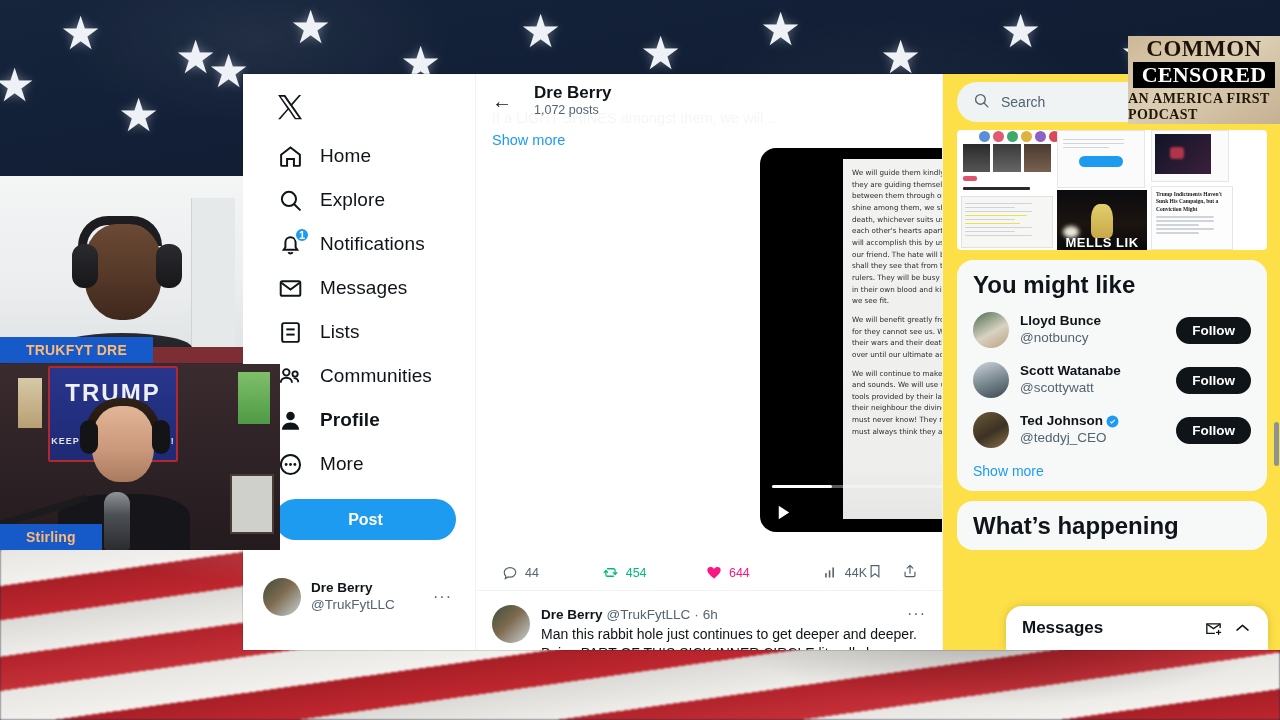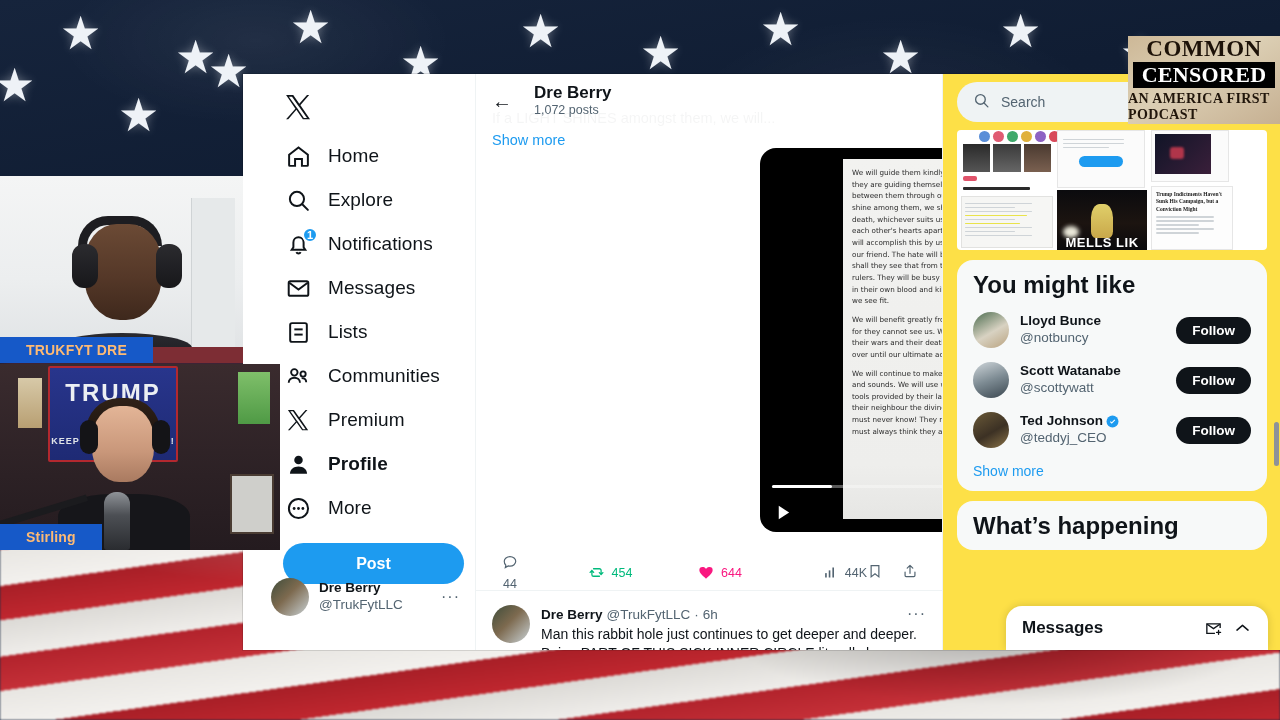--- a/index.html
+++ b/index.html
@@ -49,21 +49,21 @@
 
   
   #x-window {
     position:absolute; left:243px; top:74px; width:1038px; height:576px;
     background:#ffffff; overflow:hidden;
     box-shadow:0 0 0 1px rgba(0,0,0,.12);
   }
 
   
   #sidebar {
-    position:absolute; left:8px; top:0; width:232px; height:100%;
+    position:absolute; left:0; top:0; width:232px; height:100%;
     background:#fff; padding:12px 0 2px 22px;
   }
   .x-logo { width:30px; height:30px; margin:8px 0 10px 12px; }
   .nav-item {
     display:flex; align-items:center; gap:17px;
     padding:9px 0 9px 12px; border-radius:999px; width:196px;
     cursor:pointer; position:relative;
   }
   .nav-item .ico { width:26px; height:26px; display:flex; align-items:center; justify-content:center; flex:0 0 26px; }
   .nav-item .lbl { font-size:19px; color:#0f1419; letter-spacing:.1px; }
@@ -139,21 +139,21 @@
   .vc-btn { cursor:pointer; display:flex; align-items:center; color:#fff; }
 
   
   #engagement {
     position:absolute; left:0; top:481px; width:100%; height:36px;
     display:flex; align-items:center; padding:0 24px 0 26px;
     border-bottom:1px solid #eff3f4;
   }
   .eng { display:flex; align-items:center; gap:7px; cursor:pointer; }
   .eng .n { font-size:12.5px; }
-  .eng.reply { color:#536471;flex-direction:column; } .eng.reply .n { color:#536471; }
+  .eng.reply { color:#536471; } .eng.reply .n { color:#536471; }
   .eng.repost { color:#00ba7c; } .eng.repost .n { color:#00ba7c; }
   .eng.like { color:#f91880; } .eng.like .n { color:#f91880;text-align:center; }
   .eng.views { color:#536471; } .eng.views .n { color:#536471; }
   #engagement .gap1 { width:74px; } #engagement .gap2 { width:70px; }
   #engagement .gap3 { width:86px; } #engagement .push { flex:1; }
   #engagement .tail { display:flex; gap:19px; color:#536471; }
 
   
   #next-tweet { position:absolute; left:0; top:519px; width:100%; padding:12px 16px 0 16px; display:flex; gap:11px; }
   #next-tweet .body { flex:1; min-width:0; }
@@ -397,28 +397,20 @@
         <svg viewBox="0 0 24 24" width="25" height="25">
             <circle cx="8" cy="8" r="3.1" fill="none" stroke="#0f1419" stroke-width="1.8"></circle>
             <circle cx="16.4" cy="9.6" r="2.5" fill="none" stroke="#0f1419" stroke-width="1.8"></circle>
             <path fill="none" stroke="#0f1419" stroke-width="1.8" d="M2.6 18c0-3 2.4-4.8 5.4-4.8s5.4 1.8 5.4 4.8"></path>
             <path fill="none" stroke="#0f1419" stroke-width="1.8" d="M15 13.6c2.6 0 4.4 1.6 4.4 4"></path>
           </svg>
       </span>
       <span class="lbl">Communities</span>
     </div>
 
-    <div class="nav-item">
-      <span class="ico">
-        <svg viewBox="0 0 24 24" width="22" height="22">
-            <path fill="#0f1419" d="M14.1 10.3L22.3 1h-2L13.2 9 7.6 1H1l8.6 12.5L1 23.2h2l7.5-8.6 6 8.6h6.6l-9-13zM11.5 13.4l-.9-1.2L3.6 2.5h2.9l5.6 8 .9 1.2 7.3 10.4h-2.9l-5.9-8.7z"></path>
-          </svg>
-      </span>
-      <span class="lbl">Premium</span>
-    </div>
 
     <div class="nav-item active">
       <span class="ico">
         <svg viewBox="0 0 24 24" width="25" height="25">
             <circle cx="12" cy="7.6" r="4.1" fill="#0f1419"></circle>
             <path fill="#0f1419" d="M3.8 20.8c0-4.4 3.7-7 8.2-7s8.2 2.6 8.2 7z"></path>
           </svg>
       </span>
       <span class="lbl">Profile</span>
     </div>

